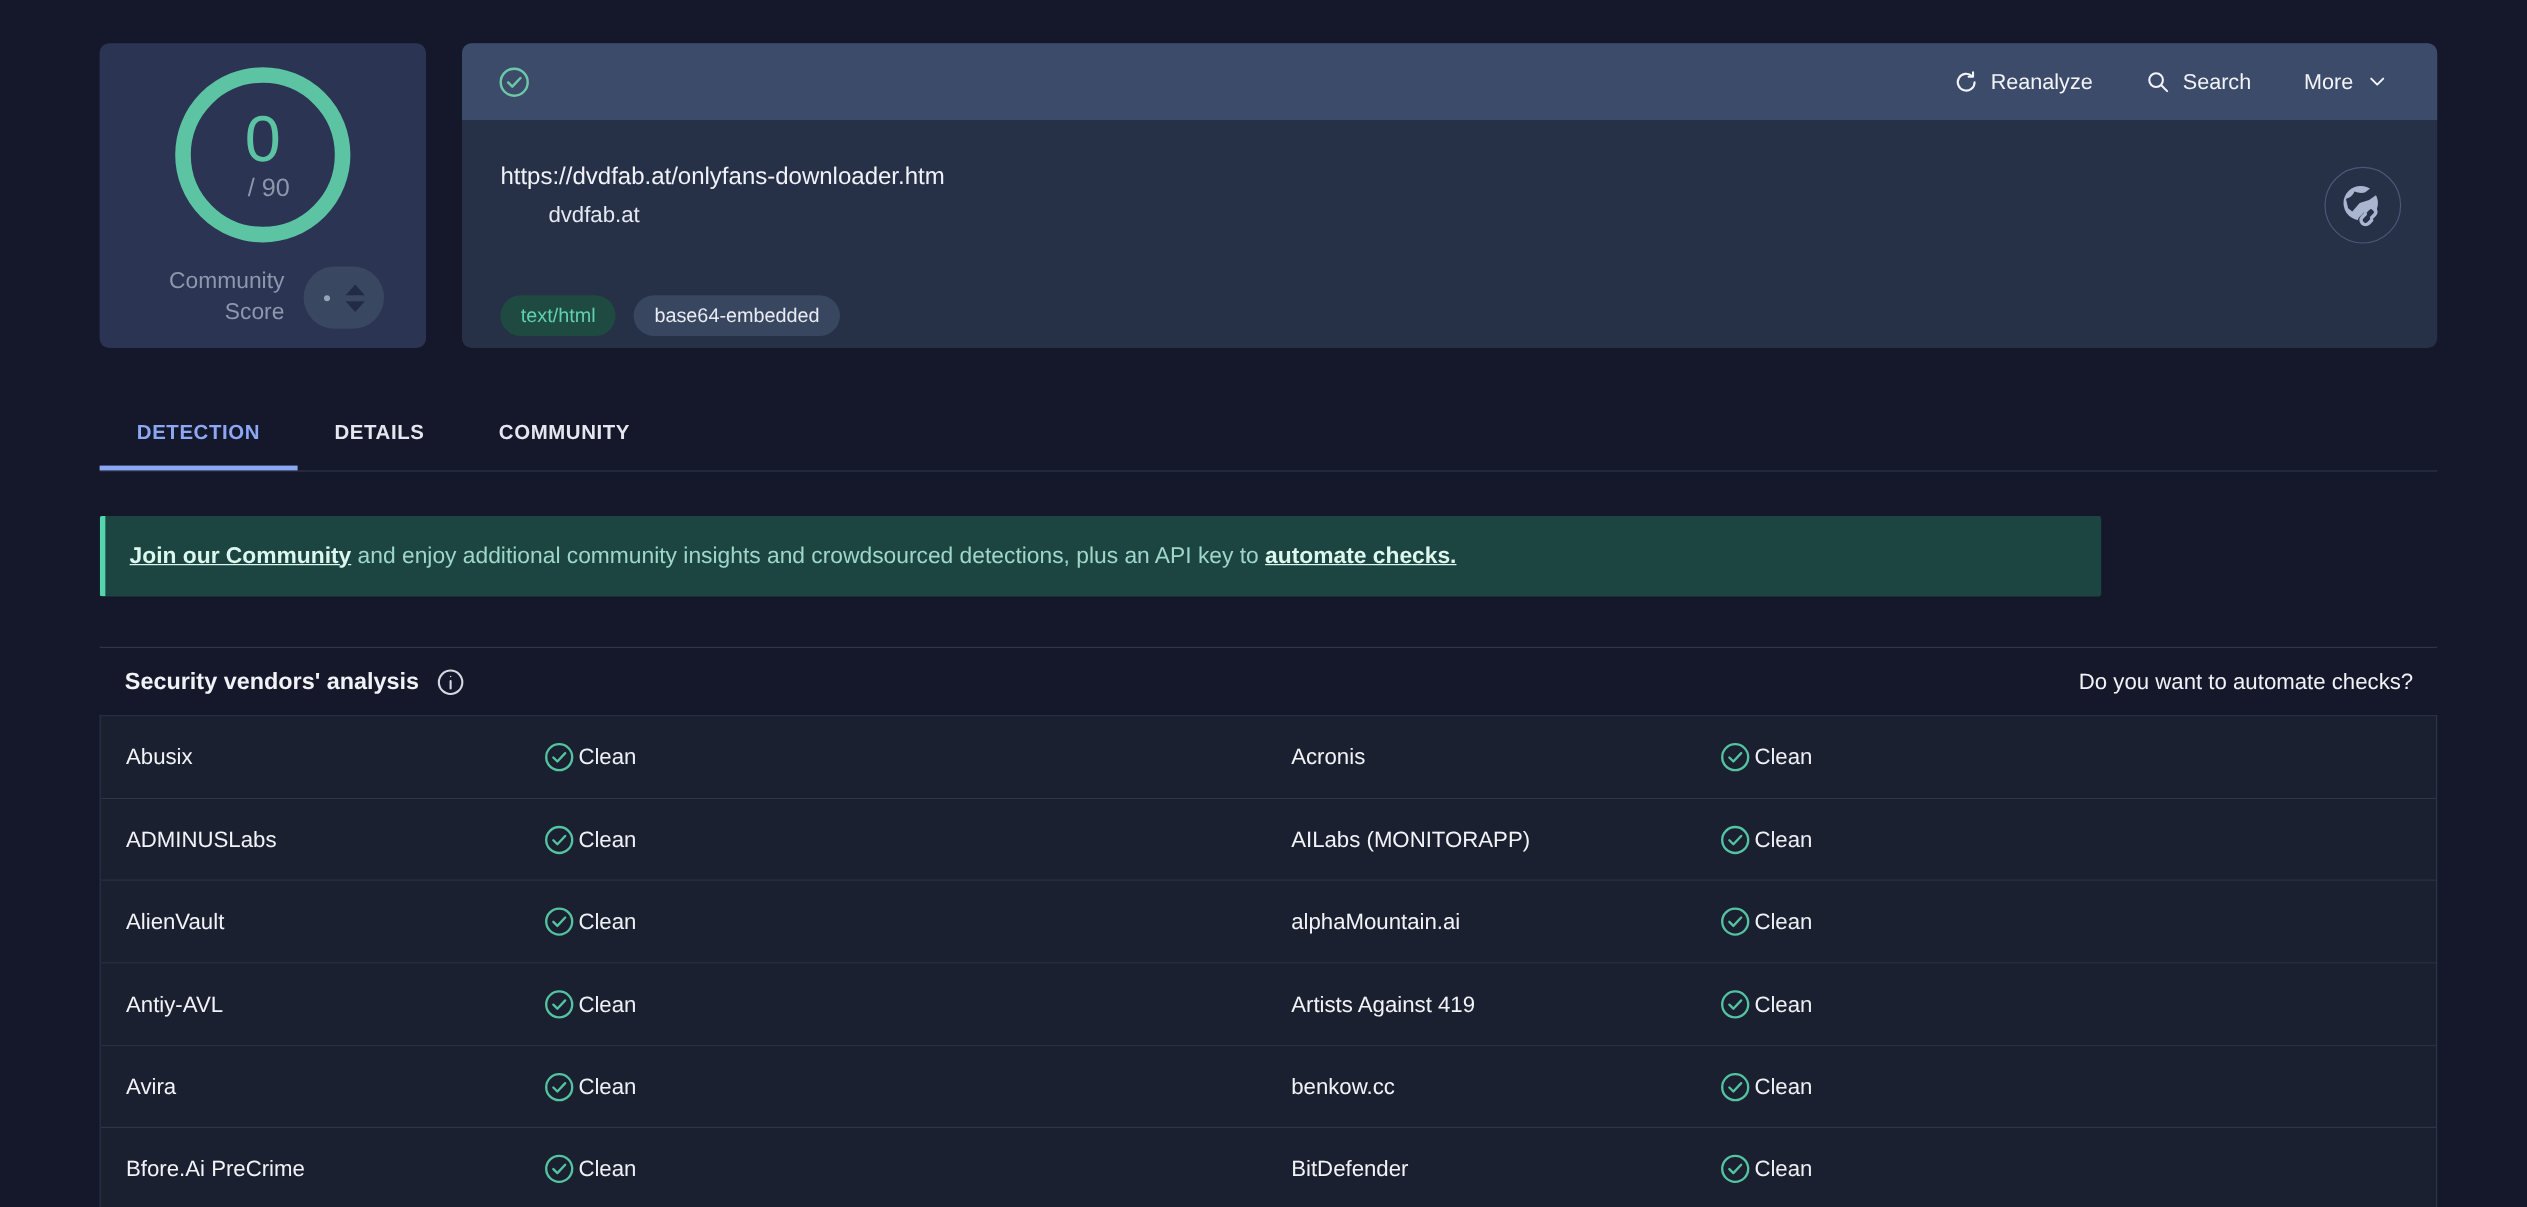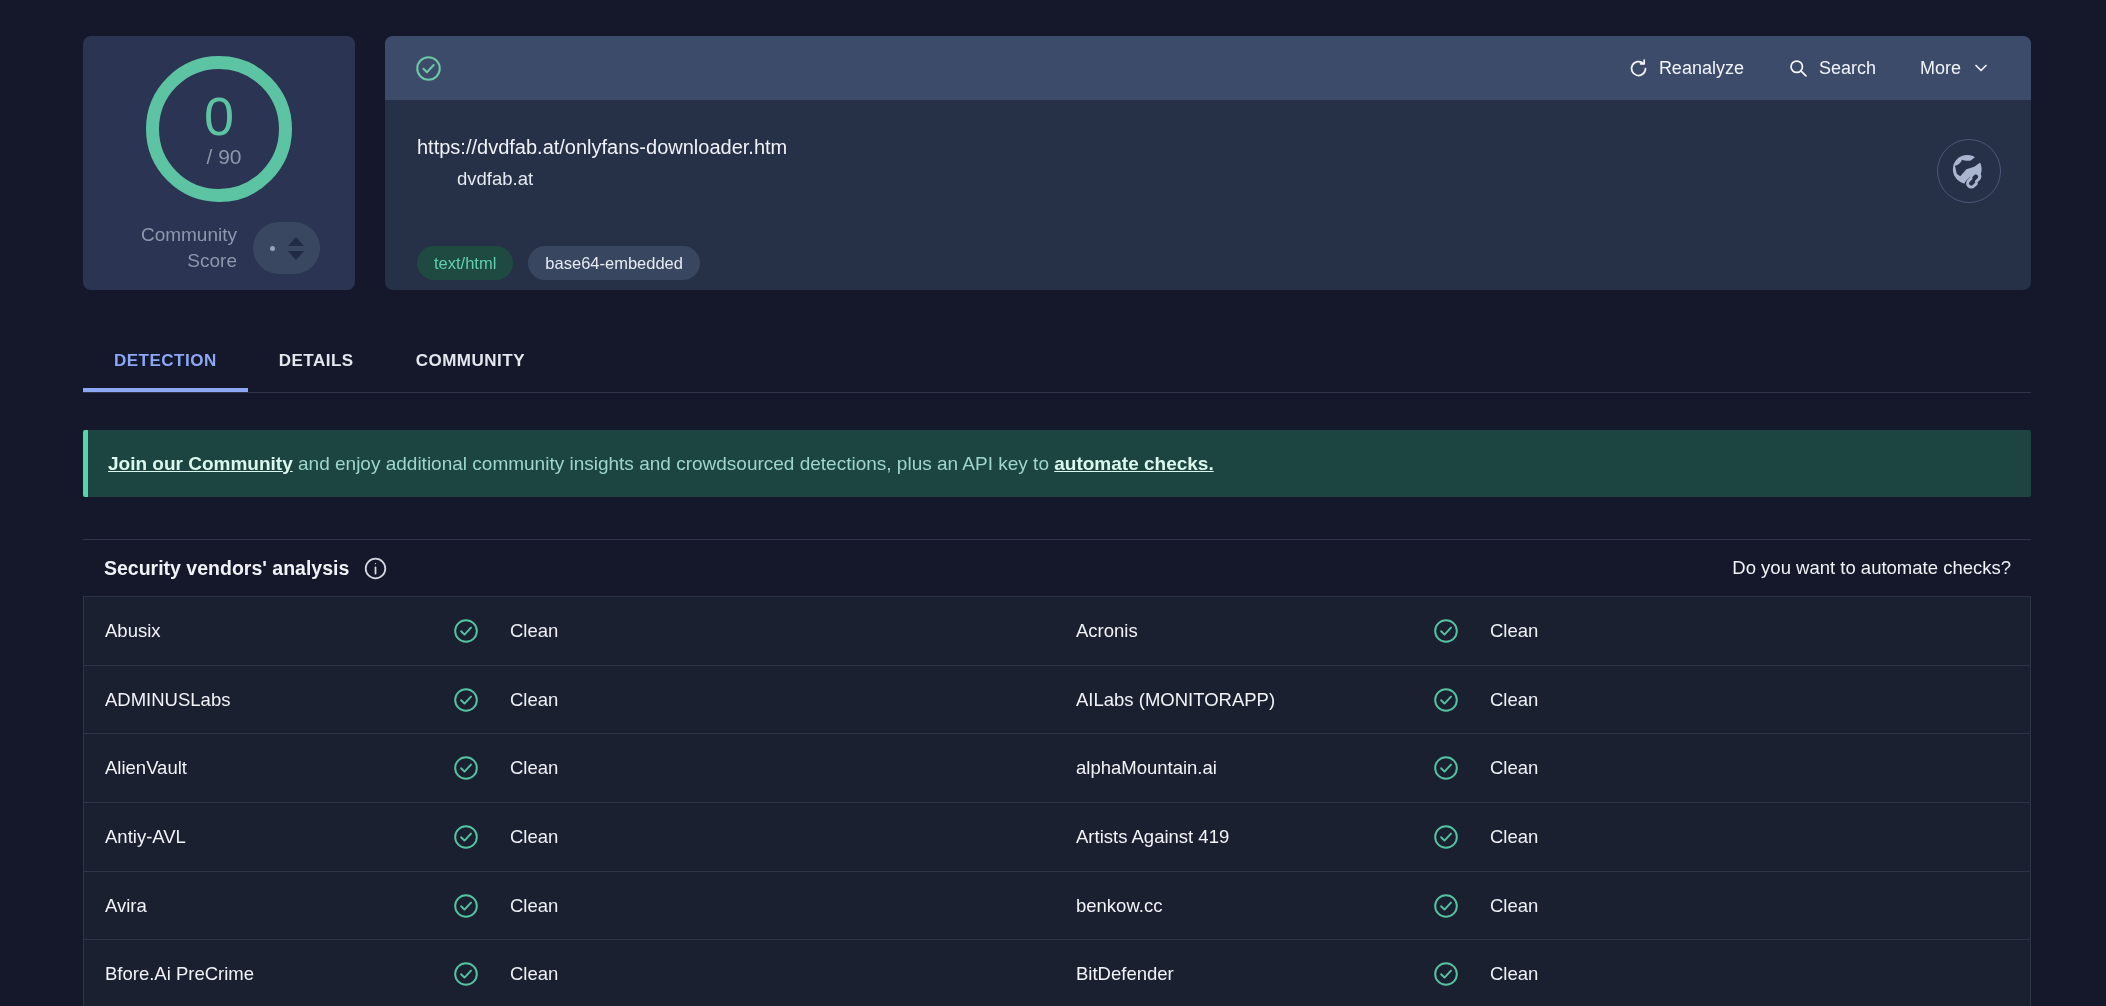--- a/index.html
+++ b/index.html
@@ -76,21 +76,21 @@
   }
   .tab {
     height:100%; padding:0 31px; display:flex; align-items:center;
     font-size:17px; font-weight:700; letter-spacing:0.5px; color:#e4e7ee; cursor:pointer;
     border-bottom:4px solid transparent;
   }
   .tab.active { color:#8ca8f5; border-bottom-color:#8ca8f5;text-align:right; }
 
   
   .community-banner {
-    left:83px; top:430px; width:1948px; height:67px;
+    left:83px; top:430px; width:1668px; height:67px;
     background:#1c4541; border-left:5px solid #55d5ab; border-radius:2px;
     display:flex; align-items:center; padding-left:20px;
     font-size:19px; color:#9fd6ca;
   }
   .community-banner a { color:#dcf8ee; font-weight:700; text-decoration:underline; cursor:pointer; }
 
   
   .section-rule { left:83px; top:539px; width:1948px; height:0; border-top:1px solid #2e3548; }
   .analysis-header {
     left:83px; top:540px; width:1948px; height:56px;
@@ -103,21 +103,21 @@
   .vendors-table {
     left:83px; top:596px; width:1948px; height:410px;
     border:1px solid #2e3548; border-bottom:none; overflow:hidden;
   }
   .vendor-row {
     height:68.7px; background:#1b2031; border-bottom:1px solid #2e3548;
     display:grid; grid-template-columns:348px 623px 357px 1fr;
     align-items:center; padding-left:21px;
   }
   .vendor-name { font-size:18.5px; color:#f2f3f7; }
-  .verdict-cell { display:flex; align-items:center; gap:31px; }
+  .verdict-cell { display:flex; align-items:center; gap:3px; }
   .verdict-text { font-size:18.5px; color:#eef0f4; }
 
   svg { display:block; }
 </style>
 </head>
 <body>
 
 <div class="abs score-card">
   <div class="ring">
     <div class="score-num">0</div>

